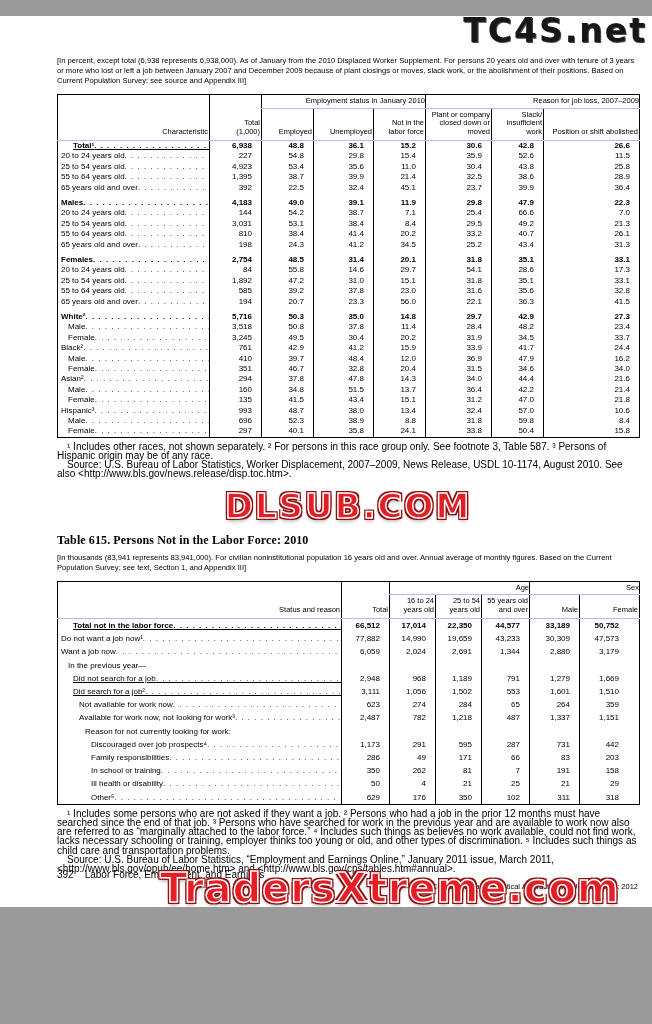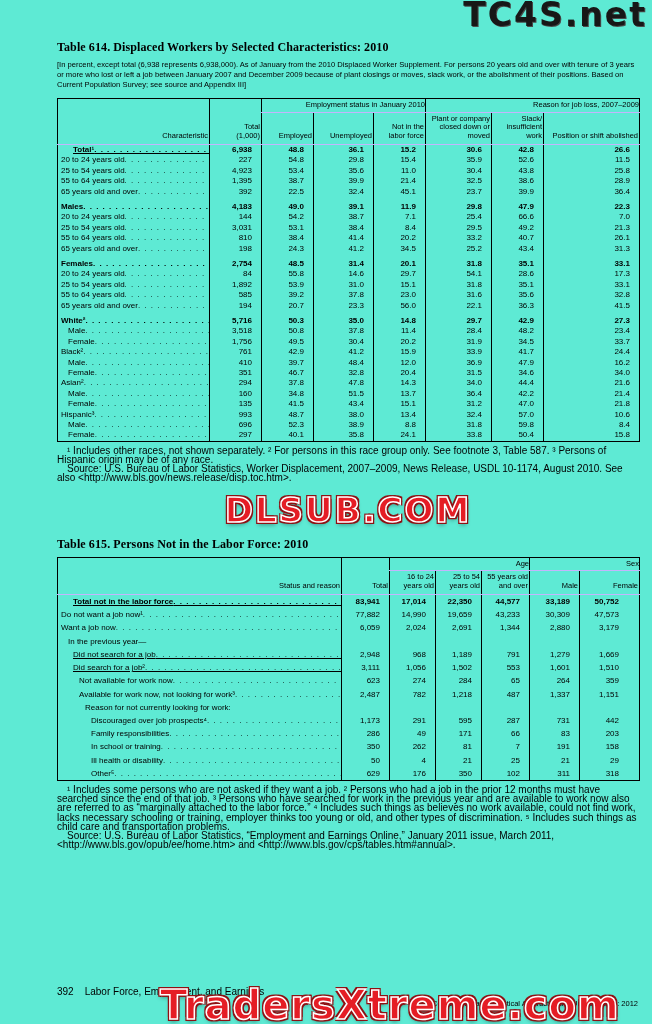--- a/index.html
+++ b/index.html
@@ -1,19 +1,19 @@
 <!DOCTYPE html>
 <html><head>
 <meta charset="utf-8">
 <style>
   * { margin:0; padding:0; box-sizing:border-box; }
   html,body { background:#9a9a9a; }
   .page {
-    width:652px; height:1024px; background:#5eead4; position:relative;
-    margin:0 auto; overflow:hidden; color:#000;
+    width:652px; height:891px; background:#ffffff; position:relative;
+    margin:16px auto; overflow:hidden; color:#000;
     font-family:"Liberation Sans", sans-serif;
   }
   .content { position:absolute; left:57px; right:13px; top:40px; }
 
   .title {
     font-family:"Liberation Serif", serif;
     font-size:12px; font-weight:700; margin:0 0 5px; letter-spacing:.1px;
   }
   .note { font-size:7.6px; line-height:9.9px; margin:0 0 8px; }
 
@@ -74,21 +74,20 @@
 </style>
 </head>
 <body>
 
 <div class="page">
 
   <div class="wm-top">TC4S.net</div>
 
   <div class="content">
 
-    <h1 class="title">Table 614. Displaced Workers by Selected Characteristics: 2010</h1>
     <p class="note">[In percent, except total (6,938 represents 6,938,000). As of January from the 2010 Displaced Worker Supplement. For persons 20 years old and over with tenure of 3 years or more who lost or left a job between January 2007 and December 2009 because of plant closings or moves, slack work, or the abolishment of their positions. Based on Current Population Survey; see source and Appendix III]</p>
 
     <table class="t t614">
       <colgroup>
         <col style="width:152px">
           <col style="width:52px">
           <col style="width:52px">
           <col style="width:60px">
         <col style="width:52px">
           <col style="width:66px">
@@ -294,21 +293,21 @@
             <td class="val">17.3</td>
           </tr>
           <tr>
             <td class="lab ind0">
               <div class="fx">
                 <span class="lbl">25 to 54 years old</span>
                 <span class="dots"></span>
               </div>
             </td>
             <td class="val">1,892</td>
-            <td class="val">53.9</td>
+            <td class="val">47.2</td>
             <td class="val">31.0</td>
             <td class="val">15.1</td>
             <td class="val">31.8</td>
             <td class="val">35.1</td>
             <td class="val">33.1</td>
           </tr>
           <tr>
             <td class="lab ind0">
               <div class="fx">
                 <span class="lbl">55 to 64 years old</span>
@@ -368,21 +367,21 @@
             <td class="val">48.2</td>
             <td class="val">23.4</td>
           </tr>
           <tr>
             <td class="lab ind1">
               <div class="fx">
                 <span class="lbl">Female</span>
                 <span class="dots"></span>
               </div>
             </td>
-            <td class="val">1,756</td>
+            <td class="val">3,245</td>
             <td class="val">49.5</td>
             <td class="val">30.4</td>
             <td class="val">20.2</td>
             <td class="val">31.9</td>
             <td class="val">34.5</td>
             <td class="val">33.7</td>
           </tr>
           <tr>
             <td class="lab ind0">
               <div class="fx">
@@ -522,20 +521,21 @@
     </table>
 
     <p class="fn first">¹ Includes other races, not shown separately. ² For persons in this race group only. See footnote 3, Table 587. ³ Persons of Hispanic origin may be of any race.</p>
     <p class="fn">Source: U.S. Bureau of Labor Statistics, Worker Displacement, 2007–2009, News Release, USDL 10-1174, August 2010. See also &lt;http://www.bls.gov/news.release/disp.toc.htm&gt;.</p>
 
     <div class="wm-mid-wrap">
       <span class="wm-mid">DLSUB.COM</span>
     </div>
 
     <h1 class="title">Table 615. Persons Not in the Labor Force: 2010</h1>
+    <p class="note">[In thousands (83,941 represents 83,941,000). For civilian noninstitutional population 16 years old and over. Annual average of monthly figures. Based on the Current Population Survey; see text, Section 1, and Appendix III]</p>
 
     <table class="t t615">
       <colgroup>
         <col style="width:284px">
           <col style="width:48px">
           <col style="width:46px">
           <col style="width:46px">
         <col style="width:48px">
           <col style="width:50px">
           <col style="width:60px">
@@ -556,21 +556,21 @@
         </tr>
       </thead>
       <tbody>
           <tr class="bold">
             <td class="lab ind2">
               <div class="fx">
                 <span class="lbl">Total not in the labor force</span>
                 <span class="dots"></span>
               </div>
             </td>
-            <td class="val">83,941</td>
+            <td class="val">66,512</td>
             <td class="val">17,014</td>
             <td class="val">22,350</td>
             <td class="val">44,577</td>
             <td class="val">33,189</td>
             <td class="val">50,752</td>
           </tr>
           <tr>
             <td class="lab ind0">
               <div class="fx">
                 <span class="lbl">Do not want a job now¹</span>

